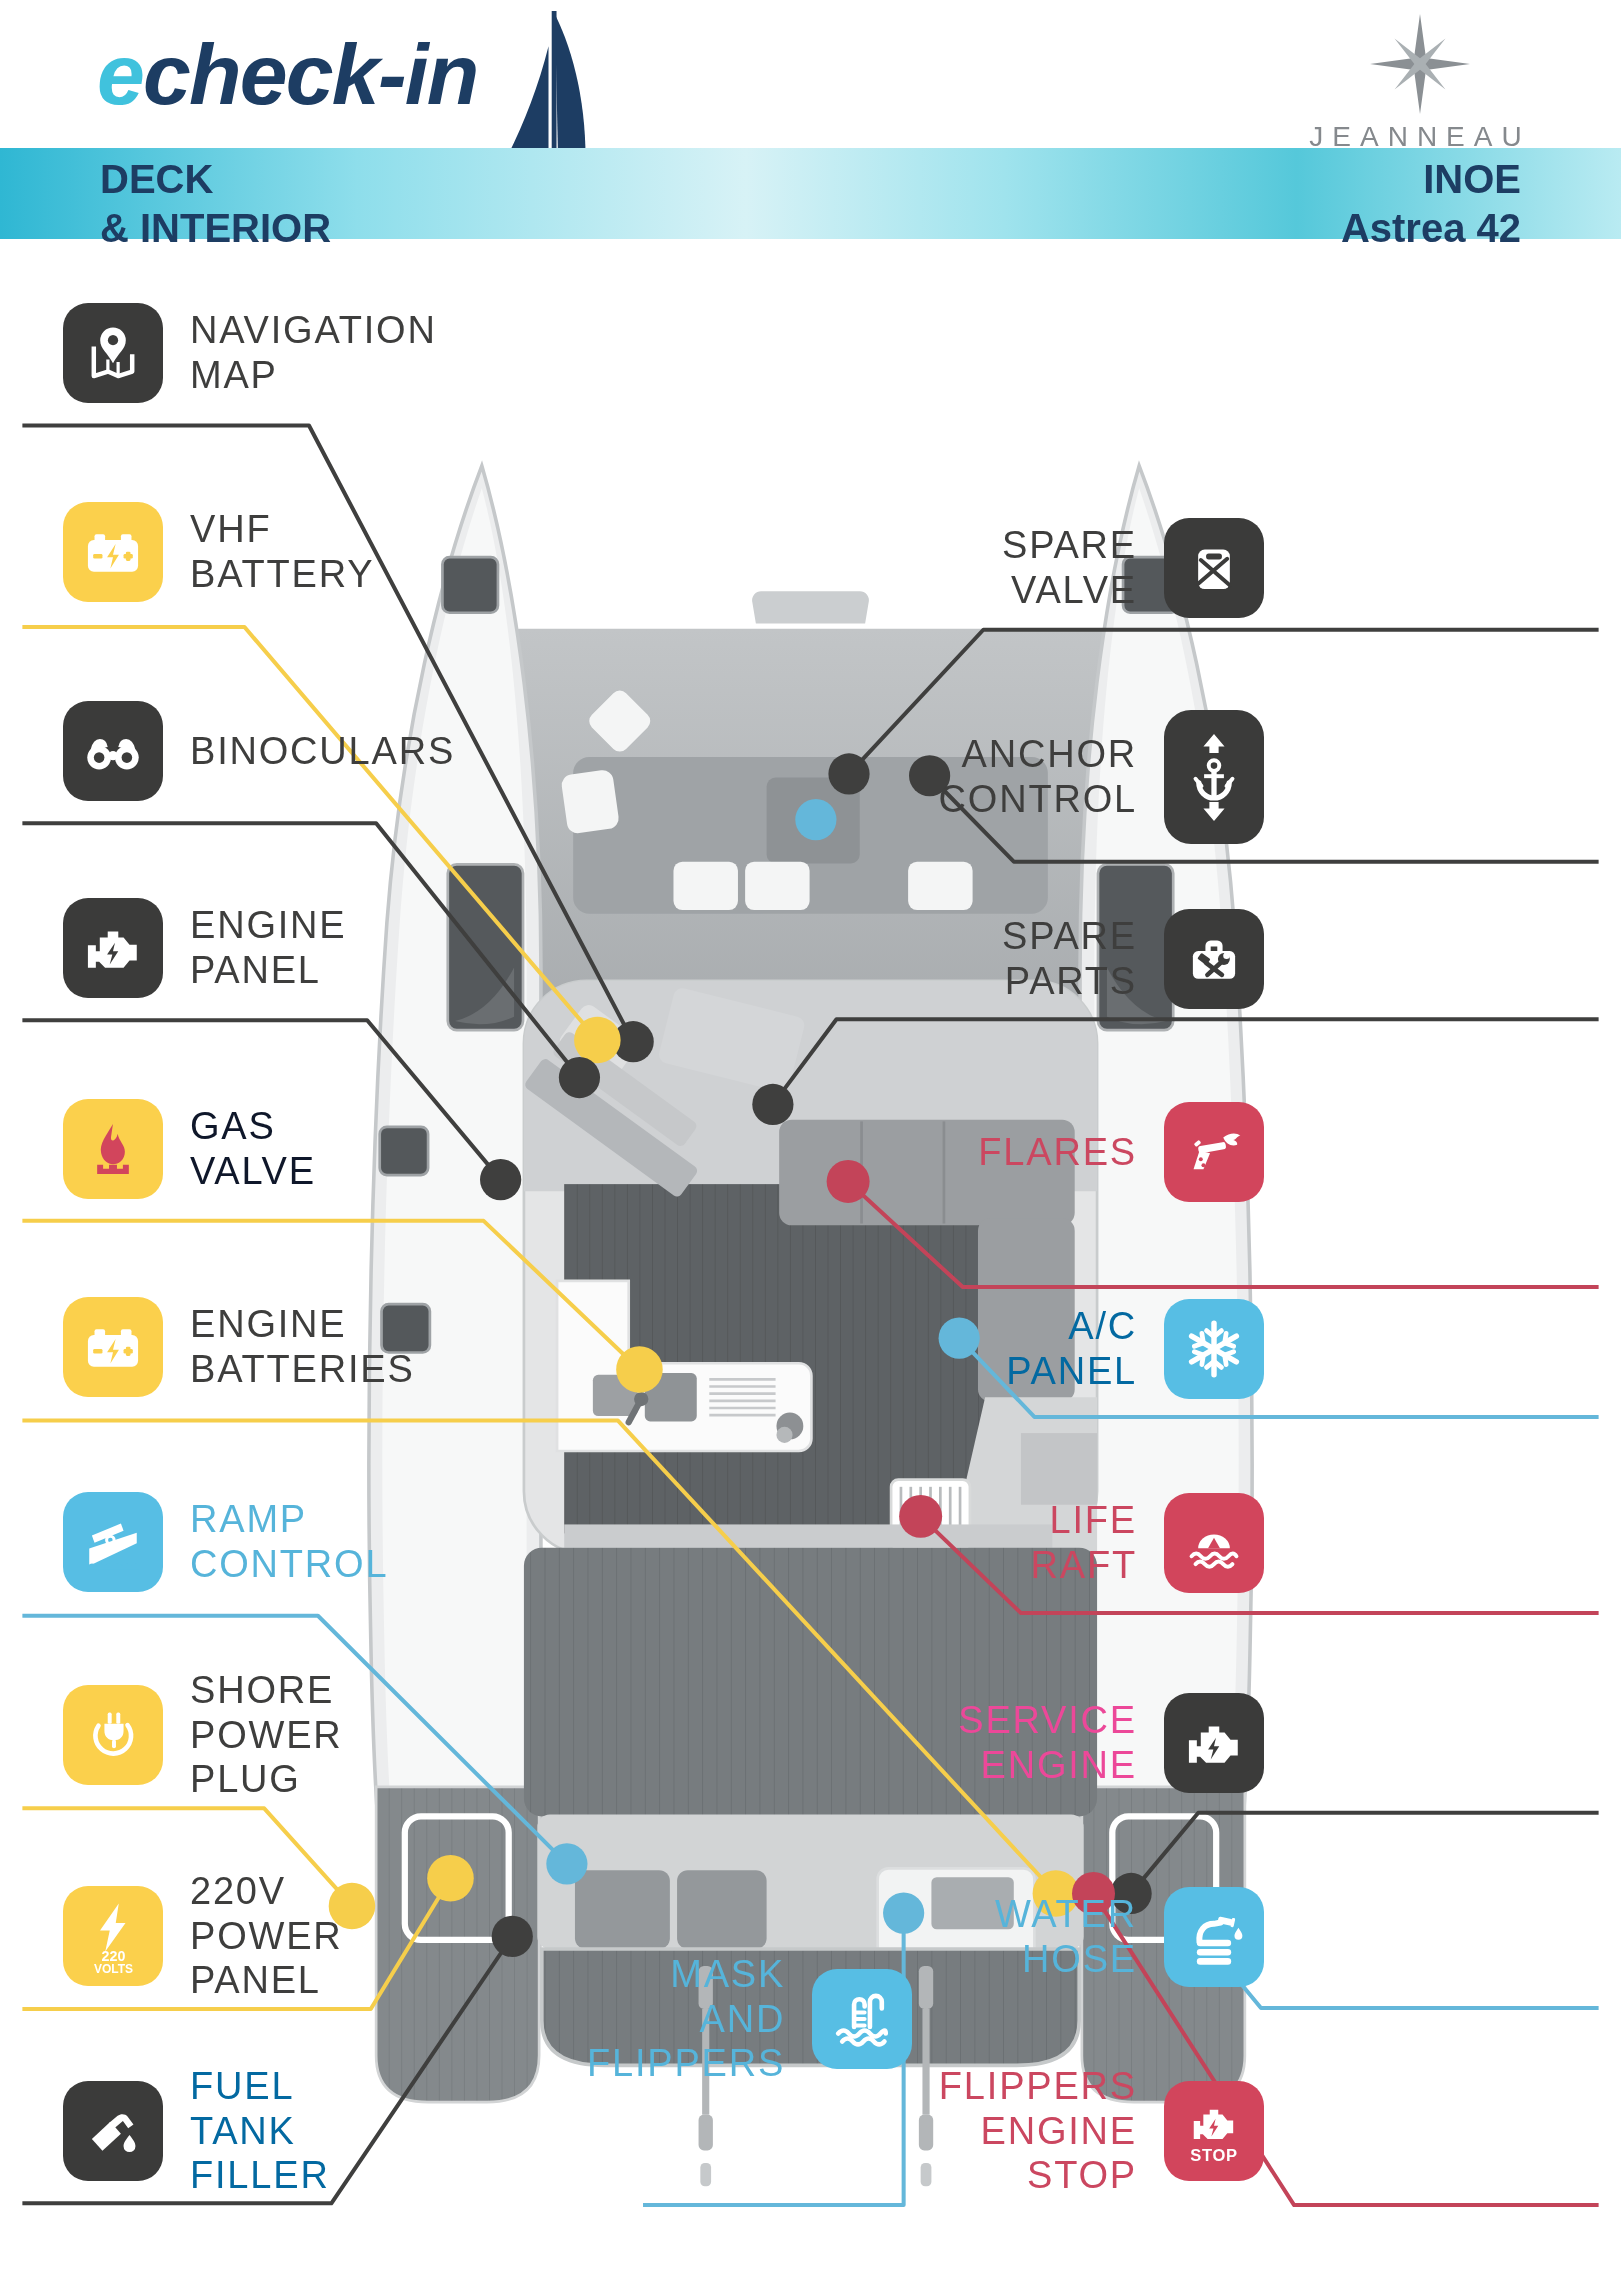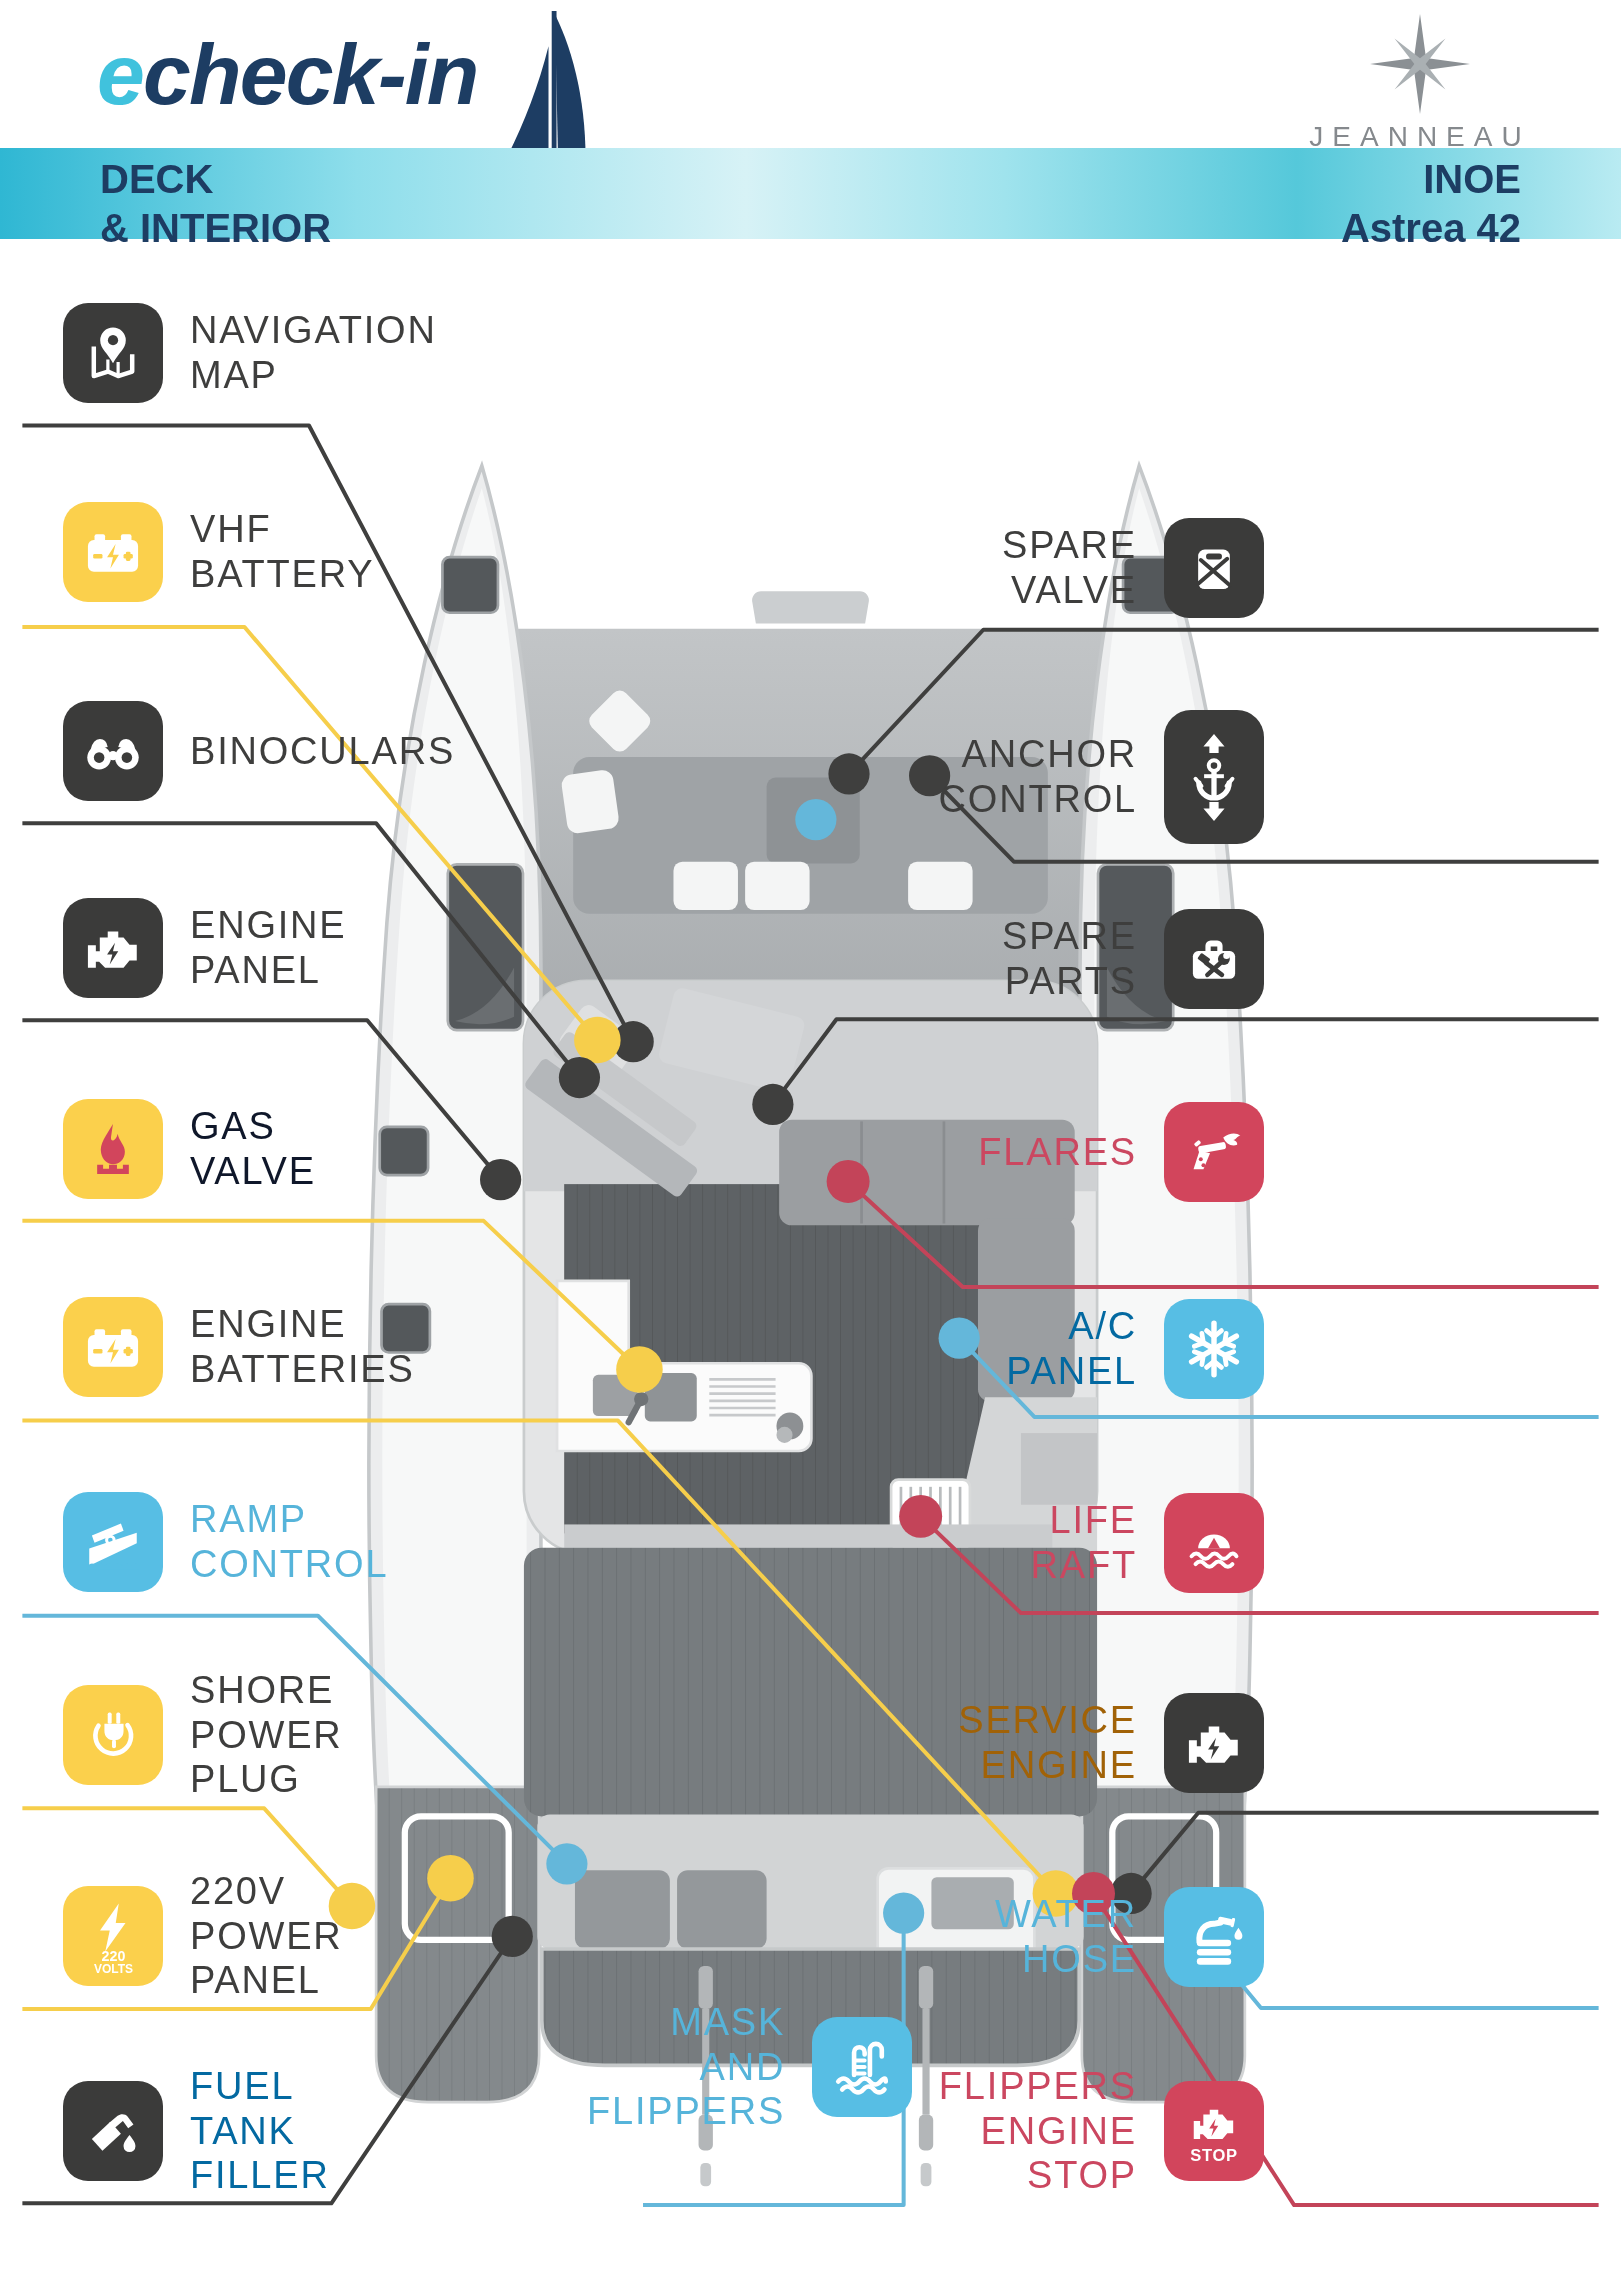--- a/index.html
+++ b/index.html
@@ -484,21 +484,21 @@
           <div>RAFT</div>
         </div>
   </div>
       <div class="callout right" style="top: 1676px; right: 52px; flex-direction: row-reverse;">
     <div class="icon-box" style="background: rgb(59, 59, 58);">
           <svg width="66" height="66" viewBox="0 0 100 100" fill="#fff">
     <path d="M30,34 h12 v-9 h16 v9 h8 l9,11 h11 v24 h-11 l-9,11 h-28 l-9,-9 h-5 v9 H12 V46 h12 v9 h6 Z"></path>
     <path d="M53,42 L41,60 h8 L45,75 L58,55 h-8 Z" fill="#3b3b3a"></path>
           </svg>
         </div>
-    <div class="lines" style="color: #a16207;">
+    <div class="lines" style="color: #ec4899;">
           <div>SERVICE</div>
           <div>ENGINE</div>
         </div>
   </div>
       <div class="callout right" style="top: 1870px; right: 52px; flex-direction: row-reverse;">
     <div class="icon-box" style="background: rgb(87, 190, 228);">
           <svg width="66" height="66" viewBox="0 0 100 100" fill="#fff">
     <path d="M28,58 C26,40 36,30 50,30 L60,28" fill="none" stroke="#fff" stroke-width="9" stroke-linecap="round"></path>
     <rect x="56" y="21" width="22" height="10" rx="3" transform="rotate(12 67 26)"></rect>
     <rect x="76" y="21" width="5" height="14" rx="2" transform="rotate(12 78 28)"></rect>
@@ -522,21 +522,21 @@
             </g>
     <text x="50" y="92" text-anchor="middle" font-size="23" font-weight="bold" letter-spacing="1" font-family="Liberation Sans,sans-serif">STOP</text>
           </svg>
         </div>
     <div class="lines" style="color: rgb(203, 71, 96);">
           <div>FLIPPERS</div>
           <div>ENGINE</div>
           <div>STOP</div>
         </div>
   </div>
-      <div class="callout bottom" style="top: 2000px; left: 587px; flex-direction: row-reverse;">
+      <div class="callout bottom" style="top: 1952px; left: 587px; flex-direction: row-reverse;">
     <div class="icon-box" style="background: rgb(87, 190, 228);">
           <svg width="66" height="66" viewBox="0 0 100 100" fill="none" stroke="#fff" stroke-linecap="round">
     <path d="M38,62 V28 a8,8 0 0 1 16,0 v3" stroke-width="7"></path>
     <path d="M62,62 V24 a9,9 0 0 1 18,0 v10" stroke-width="7"></path>
     <path d="M38,40 h16 M38,50 h16 M38,60 h16" stroke-width="6"></path>
     <path d="M14,72 q8,-9 16,0 t16,0 t16,0 t16,0 t8,0" stroke-width="7"></path>
     <path d="M20,84 q8,-9 16,0 t16,0 t16,0 t16,0" stroke-width="7"></path>
           </svg>
         </div>
     <div class="lines" style="color: rgb(86, 180, 218);">

